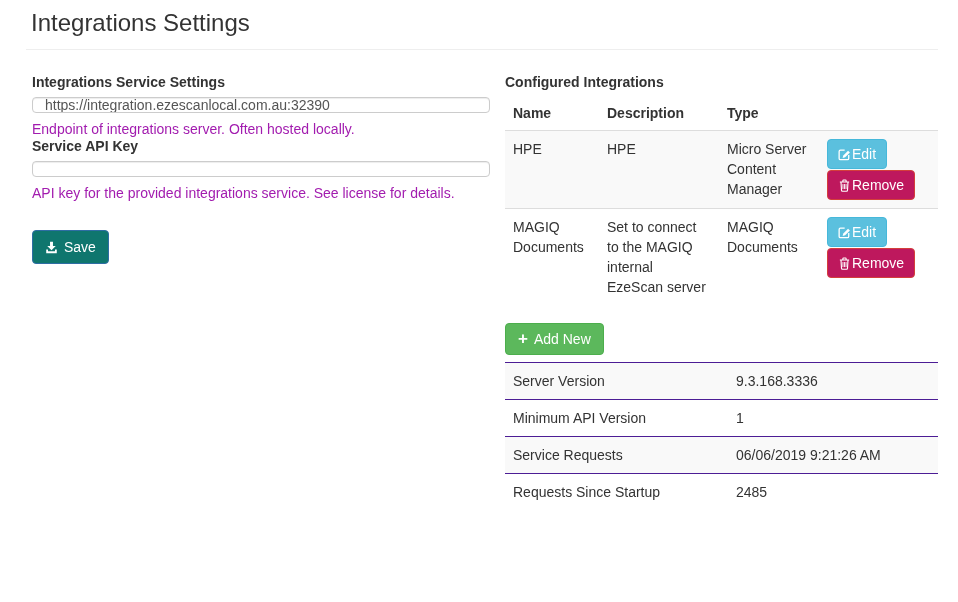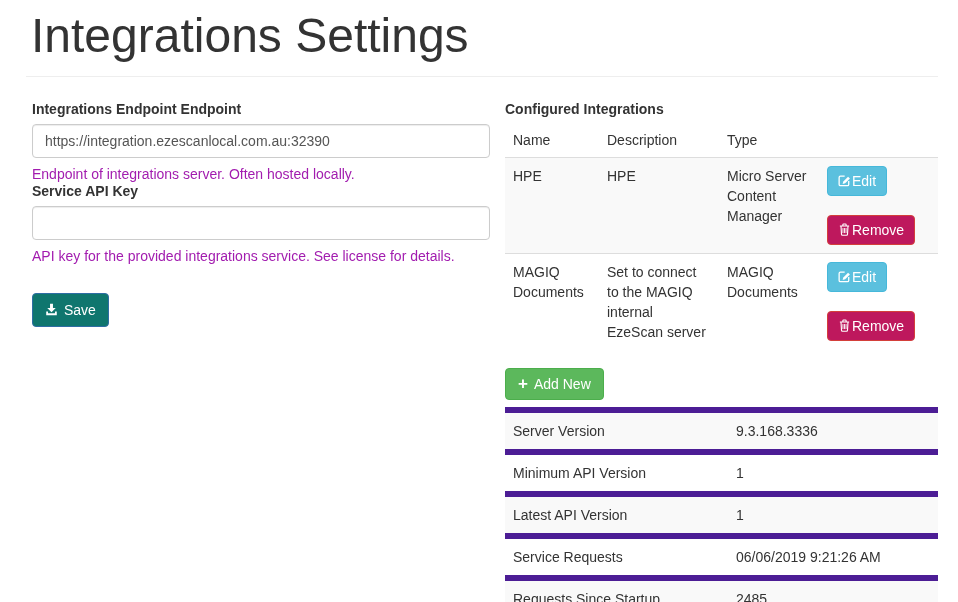--- a/index.html
+++ b/index.html
@@ -8,37 +8,37 @@
     width: 958px; height: 602px; overflow: hidden;
     background: #ffffff; color: #333333;
     font-family: "Liberation Sans", "DejaVu Sans", sans-serif;
     font-size: 14px;
   }
   .page { padding: 0 20px 0 26px; }
 
   
   h1.page-title {
     margin: 10px 0 0 5px;
-    font-size: 48px; font-weight: 400; line-height: 1.1; color: #333;
+    font-size: 24px; font-weight: 400; line-height: 1.1; color: #333;
   }
   hr.header-divider {
     margin: 13px 0 0; border: 0; border-top: 1px solid #eeeeee;
   }
 
   
   .row { display: flex; margin-top: 24px; align-items: flex-start; }
   .col-left  { flex: none; width: 470px; padding: 0 6px; }
   .col-right { flex: 1; padding-left: 9px; }
 
   
   .form-group label {
     display: block; font-weight: bold; margin-bottom: 7px; line-height: 16px;
   }
   .form-control {
-    display: block; width: 100%; height: 34px; padding: 6px 12px;
+    display: block; width: 100%; height: 16px; padding: 6px 12px;
     font-size: 14px; line-height: 20px; color: #555555;
     background: #fff; border: 1px solid #cccccc; border-radius: 4px;
     box-shadow: inset 0 1px 1px rgba(0,0,0,.075);
     font-family: inherit;
   }
   .help-block { margin: 8px 0 0; color: #a21caf; line-height: 17px; }
   .form-group + .form-group { }
 
   
   .btn {
@@ -57,57 +57,57 @@
   .btn-info .ic, .btn-danger .ic { margin-right: 1px; }
 
   
   .section-heading { font-weight: bold; line-height: 16px; }
   .section-heading.status { margin-top: 7px; }
 
   
   table { border-collapse: collapse; width: 100%; }
   .integrations-table { margin-top: 6px; }
   .integrations-table th {
-    text-align: left; font-weight: 400; padding: 8px;
+    text-align: left; font-weight: 700; padding: 8px;
     border-bottom: 1px solid #dddddd; line-height: 18px;
   }
   .integrations-table td {
     vertical-align: top; padding: 8px; line-height: 20px;
     border-top: 1px solid #dddddd;
   }
   .integrations-table thead th { border-top: 0; }
   .integrations-table tbody tr:nth-child(odd) { background: #f9f9f9; }
   .c-name { width: 94px; } .c-desc { width: 120px; } .c-type { width: 100px; }
   td.actions .btn { display: inline-flex; }
-  td.actions .btn-info { margin-bottom: 19px; }
+  td.actions .btn-info { margin-bottom: 1px; }
   td.actions div { line-height: 0; }
 
   
   .status-table { margin-top: 7px; }
   .status-table td {
     padding: 8px; line-height: 20px; vertical-align: top;
-    border-top: 6px solid #4c1d95;
+    border-top: 1px solid #4c1d95;
   }
   .status-table tbody tr:nth-child(odd) { background: #f9f9f9; }
   .status-table td.label-cell { width: 223px; }
 </style>
 </head>
 <body>
 
 <div class="page">
 
   <h1 class="page-title">Integrations Settings</h1>
   <hr class="header-divider">
 
   <div class="row">
 
     <div class="col-left">
 
       <div class="form-group">
-        <label>Integrations Endpoint Endpoint</label>
+        <label>Integrations Service Settings</label>
         <input class="form-control" type="text" value="https://integration.ezescanlocal.com.au:32390" style="">
         <p class="help-block">Endpoint of integrations server. Often hosted locally.</p>
       </div>
 
       <div class="form-group">
         <label>Service API Key</label>
         <input class="form-control" type="text" value="" style="">
         <p class="help-block">API key for the provided integrations service. See license for details.</p>
       </div>
 
@@ -210,24 +210,20 @@
         <tbody>
           <tr>
             <td class="label-cell">Server Version</td>
             <td>9.3.168.3336</td>
           </tr>
           <tr>
             <td class="label-cell">Minimum API Version</td>
             <td>1</td>
           </tr>
           <tr>
-            <td class="label-cell">Latest API Version</td>
-            <td>1</td>
-          </tr>
-          <tr>
             <td class="label-cell">Service Requests</td>
             <td>06/06/2019 9:21:26 AM</td>
           </tr>
           <tr>
             <td class="label-cell">Requests Since Startup</td>
             <td>2485</td>
           </tr>
         </tbody>
       </table>
 

